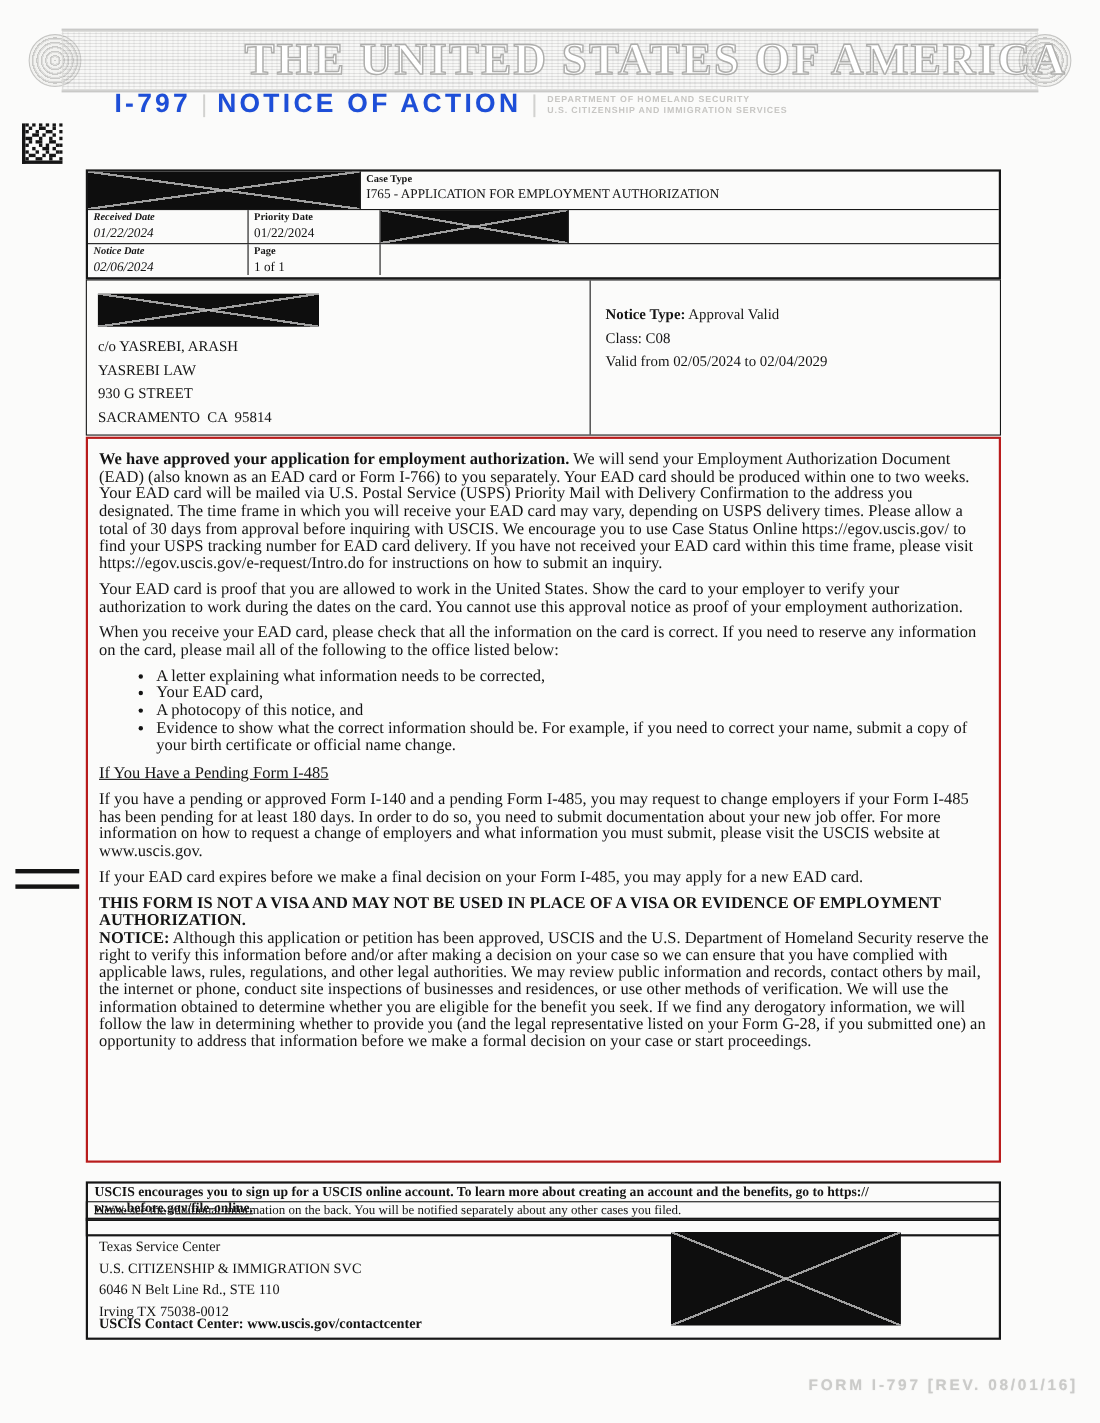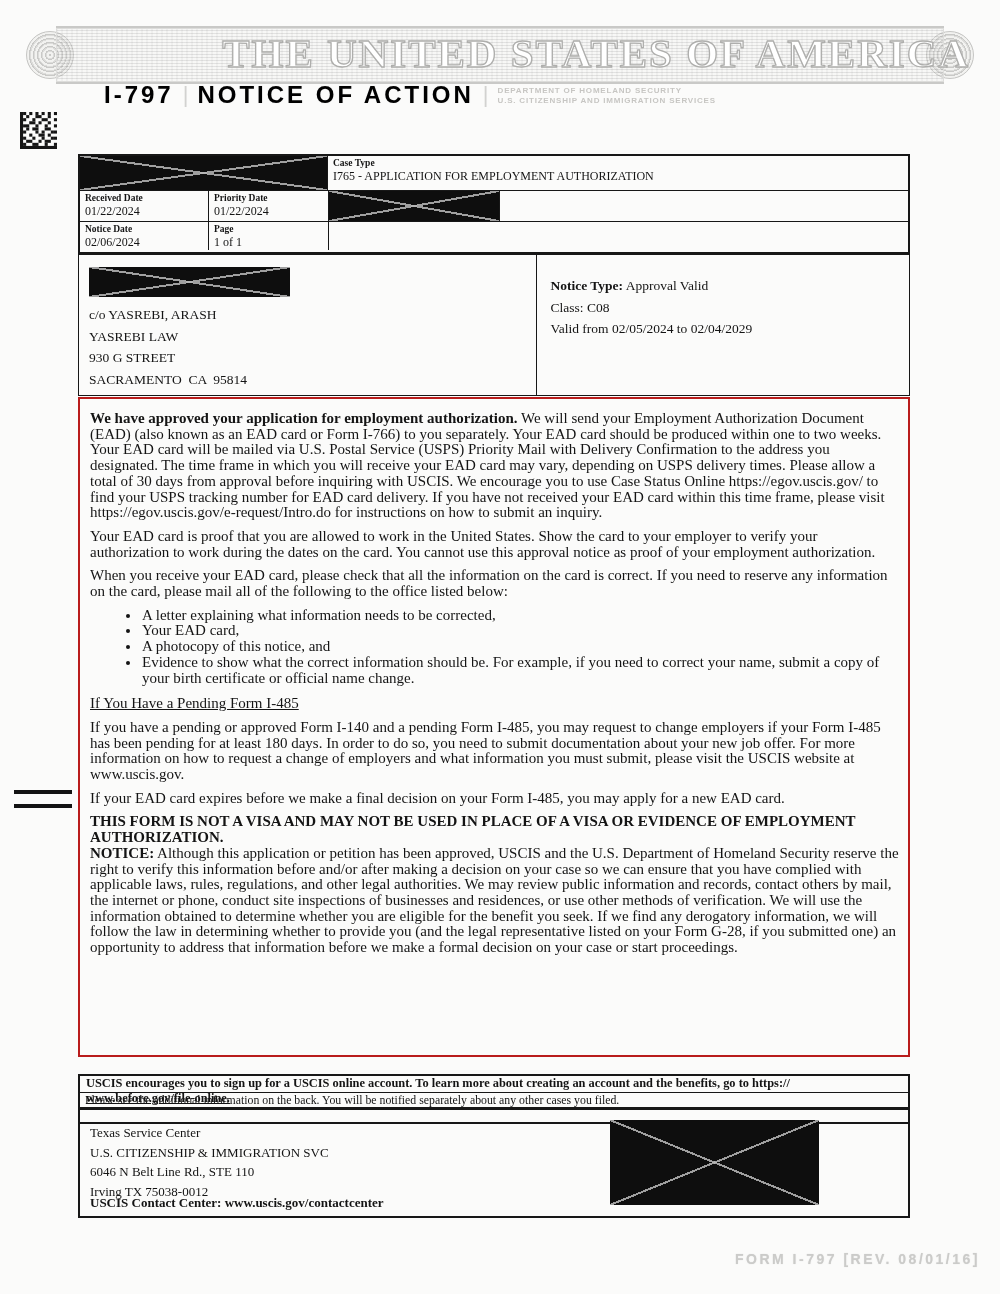--- a/index.html
+++ b/index.html
@@ -42,21 +42,21 @@
   }
 
   
   .subheader{
     position:absolute;left:104px;top:83px;
     display:flex;align-items:flex-start;
     font-family:"Liberation Sans",sans-serif;color:#c5c4c1;
   }
   .subheader .big{
     font-size:24px;font-weight:bold;letter-spacing:3px;line-height:24px;
-    color:#000000;text-shadow:0 0 1px rgba(180,180,180,.4);
+    color:#1d4ed8;text-shadow:0 0 1px rgba(180,180,180,.4);
   }
   .subheader .pipe{font-size:22px;line-height:24px;color:#d2d2d0;margin:0 9px;font-weight:normal;}
   .agency{padding-top:3px;font-size:8px;font-weight:bold;letter-spacing:.8px;line-height:9.5px;color:#c7c6c3;}
 
   
   .barcode{position:absolute;left:20px;top:112px;width:37px;height:37px;}
 
   
   .redact{
     background-color:#0e0e0e;
@@ -75,21 +75,21 @@
   .ct-row + .ct-row{border-top:1px solid #171717;}
   .ct-row1{height:34px;}
   .ct-row2{height:31px;}
   .ct-row3{height:29px;}
   .ct-cell{box-sizing:border-box;border-right:1px solid #171717;padding:2px 4px 0 5px;}
   .ct-cell.last{border-right:none;flex:1;}
   .ct-lbl{font-size:9.5px;font-weight:bold;line-height:11px;}
   .ct-val{font-size:12px;line-height:14px;}
   .ct-redact-1{width:247px;border-right:1px solid #171717;}
   .ct-redact-2{width:170px;border-right:1px solid #171717;}
-  .w-a{width:129px;}
+  .w-a{width:146px;font-style:italic;}
   .w-b{width:120px;}
 
   
   .addr-section{
     position:absolute;left:78px;top:254px;width:832px;height:142px;
     border:1.5px solid #171717;box-sizing:border-box;display:flex;
   }
   .addr-left{width:457.5px;box-sizing:border-box;border-right:1.5px solid #171717;padding:12px 0 0 10px;}
   .addr-redact{width:201px;height:30px;margin-bottom:7px;}
   .addr-line{font-size:13.5px;line-height:21.5px;white-space:pre;}

